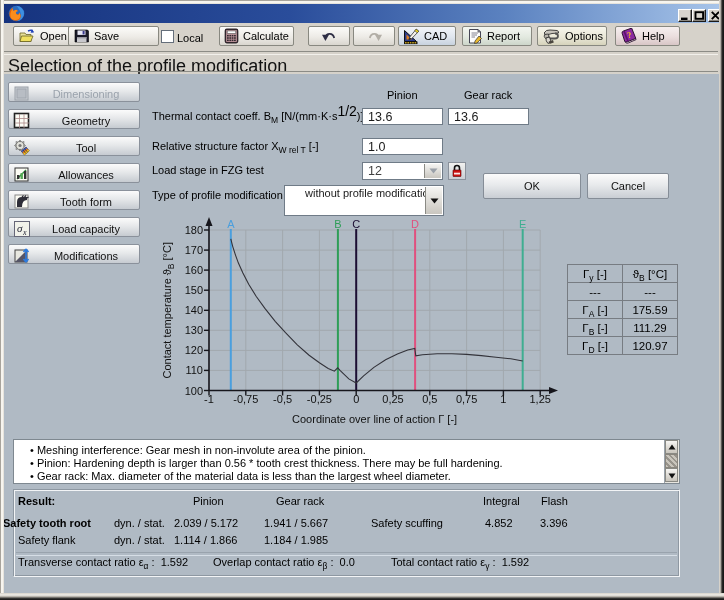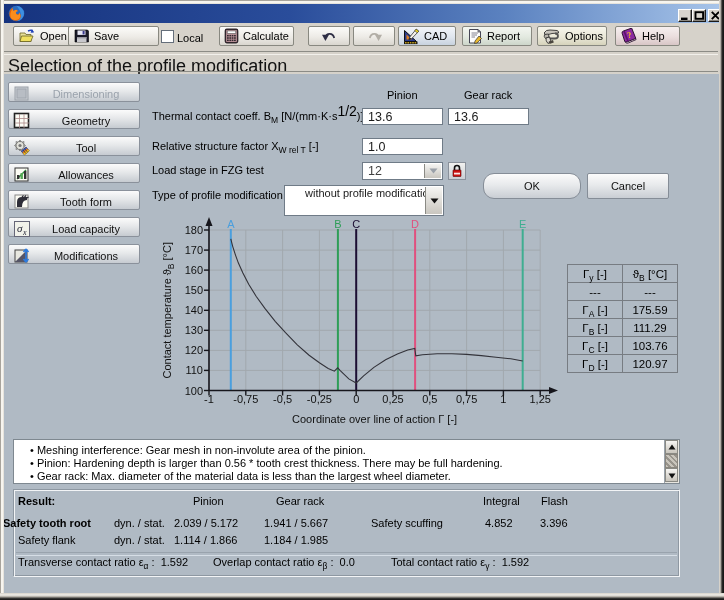--- a/index.html
+++ b/index.html
@@ -264,21 +264,21 @@
     </svg>
 </div>
 <div class="abs flabel" style="left:152px;top:189px;">Type of profile modification</div>
 <div class="field" style="left:284px;top:185px;width:160px;height:31px;font-size:11px;padding:1px 0 0 20px;">without profile modification
   <div class="combo-arrow">
       <svg width="9" height="6" viewBox="0 0 9 6">
         <path d="M0.5 0.5 h8 l-4 5z" fill="#111"></path>
       </svg>
     </div>
 </div>
-<div class="okbtn" style="left:483px;top:173px;width:98px;height:26px;line-height:24px;border-radius:11px;">OK</div>
+<div class="okbtn" style="left:483px;top:173px;width:98px;height:26px;line-height:24px;">OK</div>
 <div class="okbtn" style="left:587px;top:173px;width:82px;height:26px;line-height:24px;">Cancel</div>
 
 <svg class="abs" style="left:150px;top:210px;" width="420" height="225" viewBox="0 0 420 225">
 <line x1="59.0" y1="20.0" x2="59.0" y2="180.5" stroke="#A2A8AE" stroke-width="1"></line>
 <line x1="95.8" y1="20.0" x2="95.8" y2="180.5" stroke="#A2A8AE" stroke-width="1"></line>
 <line x1="132.6" y1="20.0" x2="132.6" y2="180.5" stroke="#A2A8AE" stroke-width="1"></line>
 <line x1="169.4" y1="20.0" x2="169.4" y2="180.5" stroke="#A2A8AE" stroke-width="1"></line>
 <line x1="206.2" y1="20.0" x2="206.2" y2="180.5" stroke="#A2A8AE" stroke-width="1"></line>
 <line x1="243.0" y1="20.0" x2="243.0" y2="180.5" stroke="#A2A8AE" stroke-width="1"></line>
 <line x1="279.8" y1="20.0" x2="279.8" y2="180.5" stroke="#A2A8AE" stroke-width="1"></line>
@@ -363,24 +363,20 @@
       </tr>
 <tr>
         <td>Γ<sub>A</sub> [-]</td>
         <td>175.59</td>
       </tr>
 <tr>
         <td>Γ<sub>B</sub> [-]</td>
         <td>111.29</td>
       </tr>
 <tr>
-        <td>Γ<sub>C</sub> [-]</td>
-        <td>103.76</td>
-      </tr>
-<tr>
         <td>Γ<sub>D</sub> [-]</td>
         <td>120.97</td>
       </tr>
 </tbody>
   </table>
 
 <div class="abs" id="msgbox">
   <div class="m" style="top:4px;">• Meshing interference: Gear mesh in non-involute area of the pinion.</div>
   <div class="m" style="top:17px;">• Pinion: Hardening depth is larger than 0.56 * tooth crest thickness. There may be full hardening.</div>
   <div class="m" style="top:30px;">• Gear rack: Max. diameter of the material data is less than the largest wheel diameter.</div>

